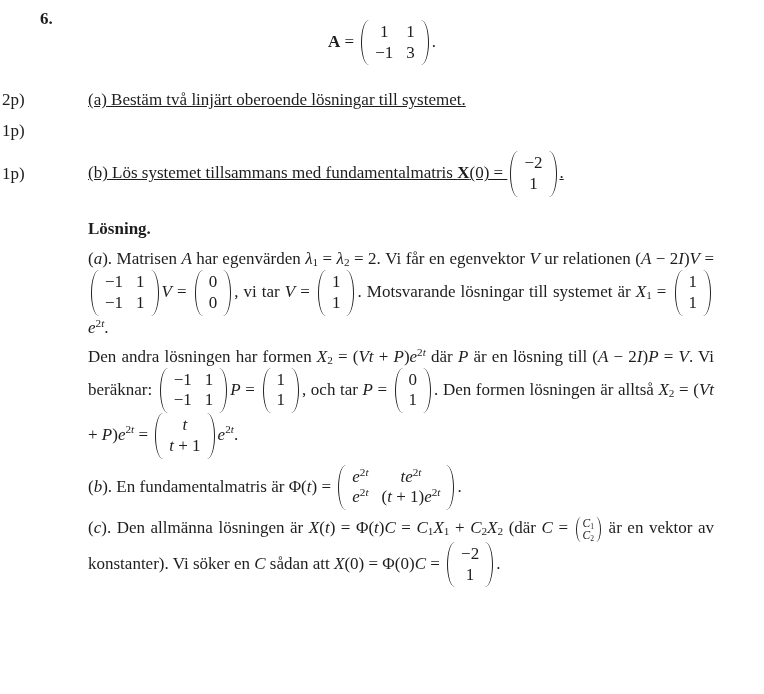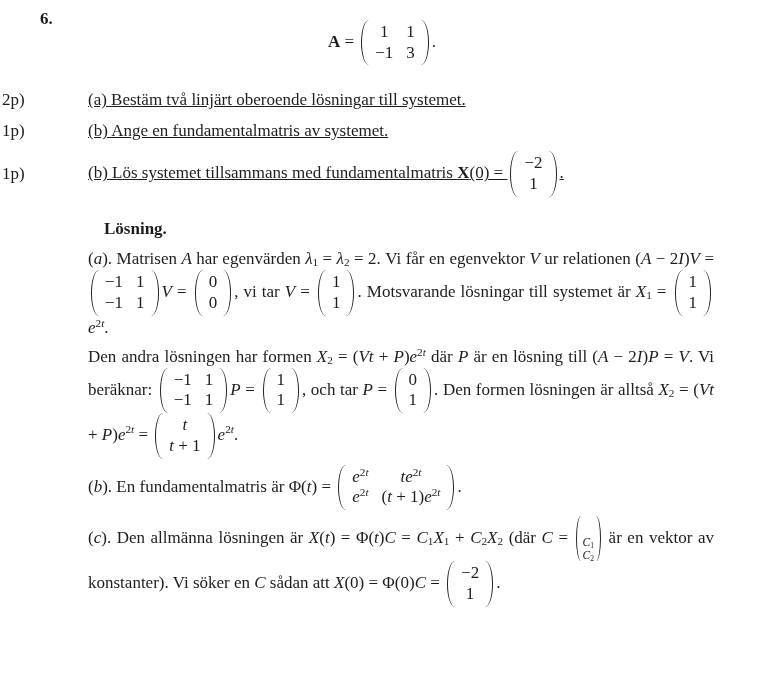--- a/index.html
+++ b/index.html
@@ -23,32 +23,32 @@
 
   
   .matrix{display:inline-flex;align-items:center;vertical-align:middle;margin:0 3px;}
   .paren{width:7px;align-self:stretch;}
   .lp{border-left:1.6px solid #222;border-radius:100% 0 0 100% / 50% 0 0 50%;}
   .rp{border-right:1.6px solid #222;border-radius:0 100% 100% 0 / 0 50% 50% 0;}
   .mbody{display:grid;column-gap:13px;row-gap:0;padding:2px 6px;justify-items:center;align-items:center;line-height:1.22;}
   .mcell{text-align:center;white-space:nowrap;}
   .matrix-small{font-size:11.5px;margin:0 2px;}
   .matrix-small .paren{width:4px;}
-  .matrix-small .mbody{padding:0 2px;column-gap:17px;line-height:1.1;margin-top:20px;}
+  .matrix-small .mbody{padding:0 2px;column-gap:17px;line-height:1.1;}
 
   
   .prob-head{position:relative;padding-left:88px;padding-right:50px;}
   .pnum{position:absolute;left:40px;top:0;font-weight:700;}
   .display-eq{text-align:center;margin:11px 0 0 0;}
   .items{margin-top:24px;}
   .item{position:relative;padding-left:88px;padding-right:60px;margin-bottom:9px;display:flex;align-items:center;min-height:22px;}
   .points{position:absolute;left:2px;top:50%;transform:translateY(-50%);}
   .item-text{display:inline;text-decoration:underline;}
   .solution{margin-top:22px;padding-left:88px;width:626px;}
-  .sol-heading{font-size:17px;font-weight:700;margin:0 0 8px 16px;}
+  .sol-heading{font-size:17px;font-weight:700;margin:0 0 8px 0;}
   .para{text-align:justify;margin:6px 0 4px 0;line-height:1.36;}
 </style>
 </head>
 <body>
 
 <div class="page">
 
   <header class="prob-head">
     <span class="pnum">6.</span>
   </header>
@@ -64,21 +64,20 @@
         <span class="paren rp"></span>
       </span><span class="rm">.</span></div>
 
   <section class="items">
       <div class="item">
         <span class="points">2p)</span>
         <span class="item-text"><span class="rm">(a) Bestäm två linjärt oberoende lösningar till systemet.</span></span>
       </div>
       <div class="item">
         <span class="points">1p)</span>
-        <span class="item-text"><span class="rm">(b) Ange en fundamentalmatris av systemet.</span></span>
       </div>
       <div class="item">
         <span class="points">1p)</span>
         <span class="item-text"><span class="rm">(b) Lös systemet tillsammans med fundamentalmatris </span><span class="bf">X</span><span class="rm">(0) = </span><span class="matrix">
             <span class="paren lp"></span>
             <span class="mbody" style="display: grid; grid-template-columns: repeat(1, auto);">
               <span class="mcell">−2</span>
               <span class="mcell">1</span>
             </span>
             <span class="paren rp"></span>

